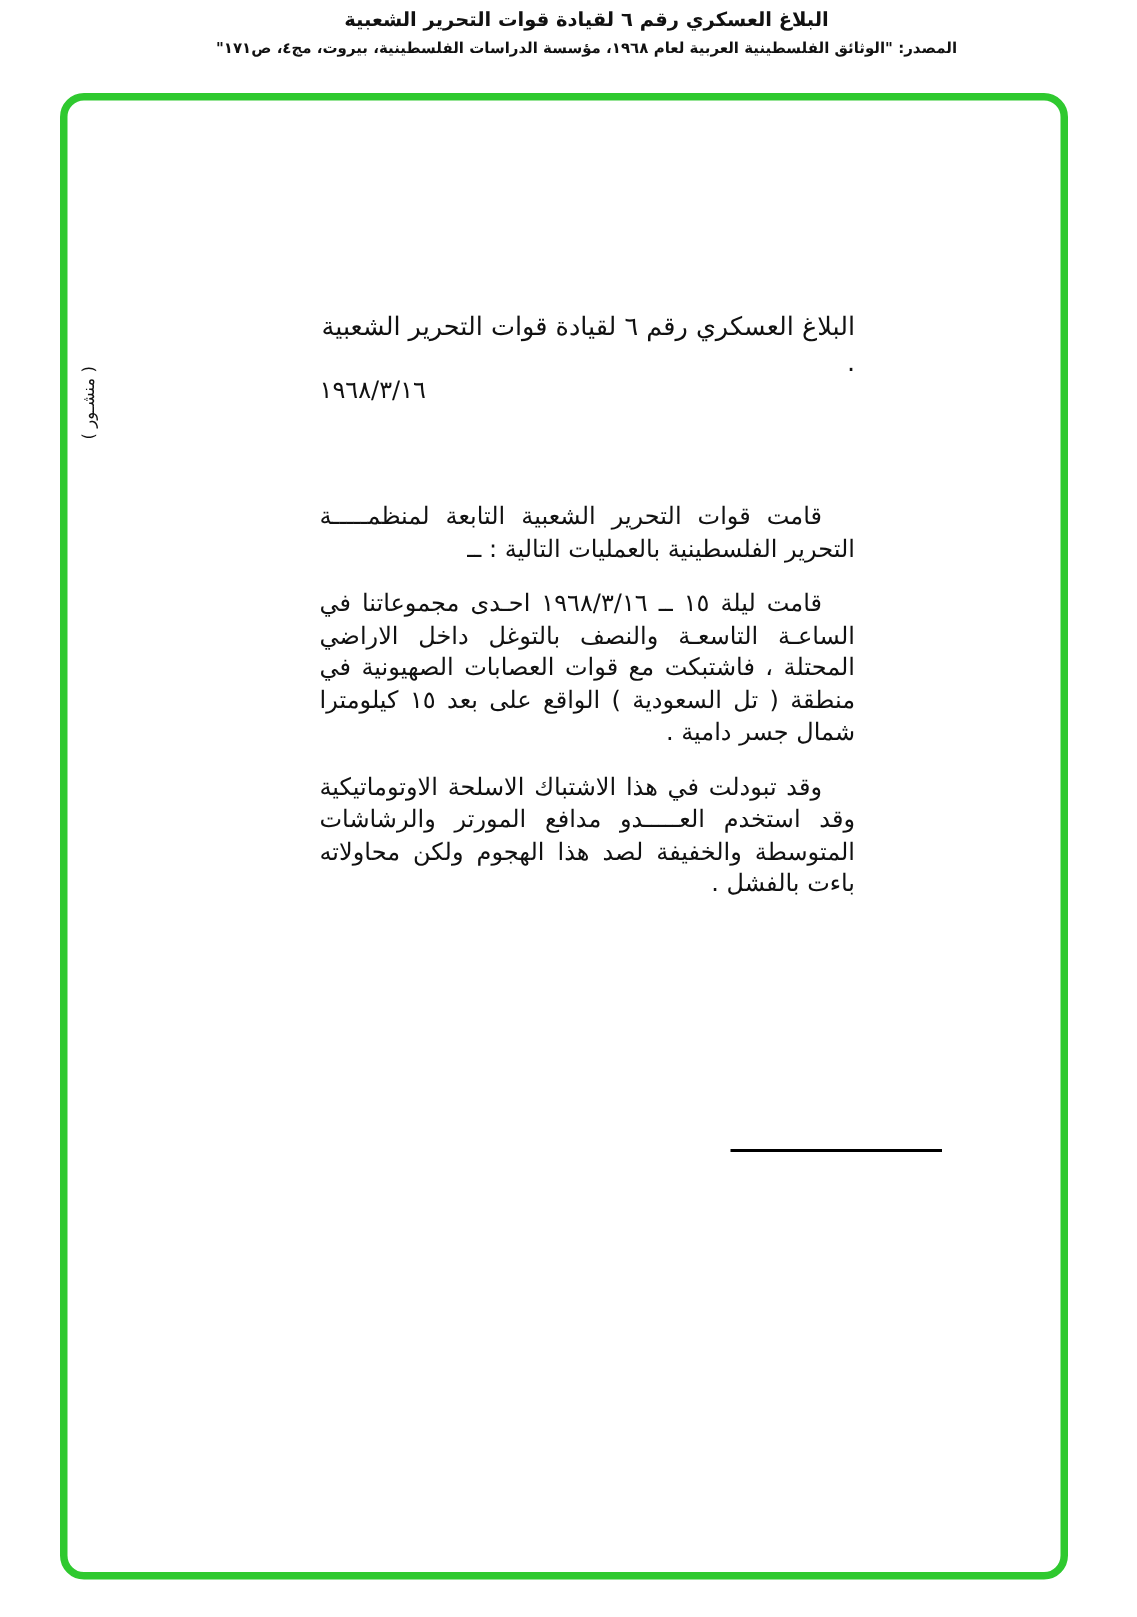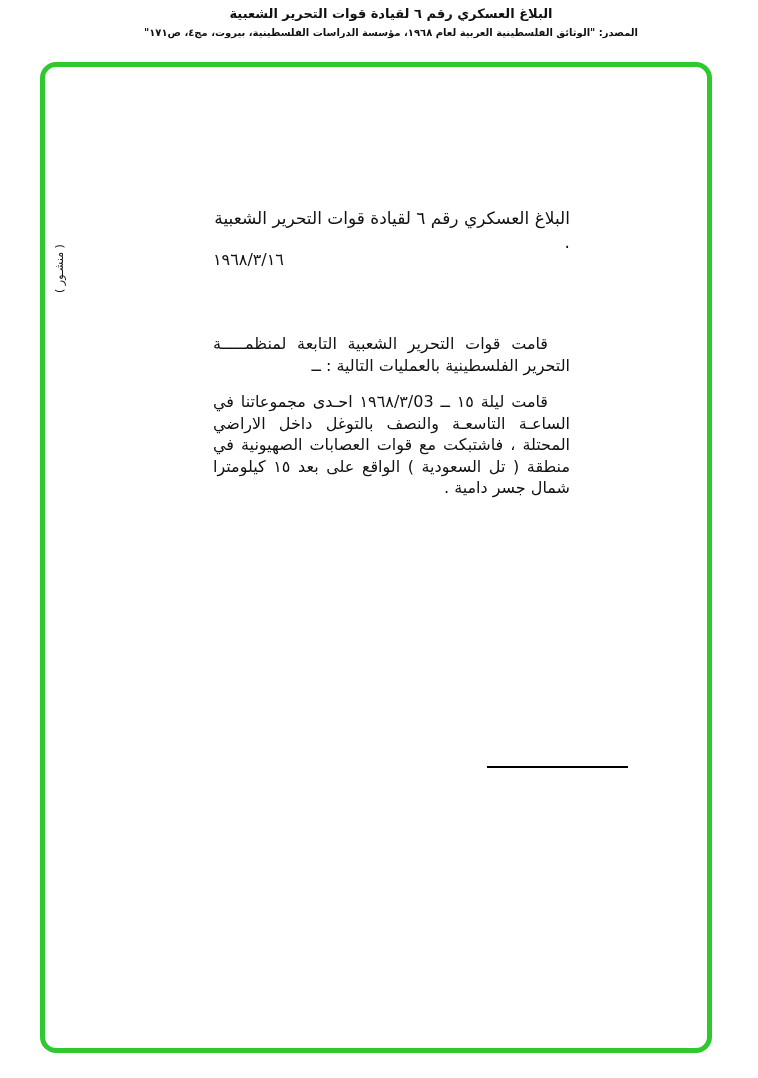--- a/index.html
+++ b/index.html
@@ -117,16 +117,17 @@
 <div class="green-frame"></div>
 
 <div class="doc-title">البلاغ العسكري رقم ٦ لقيادة قوات التحرير الشعبية .</div>
 
 <div class="doc-date">١٩٦٨/٣/١٦</div>
 
 <div class="margin-note">( منشـور )</div>
 
 <div class="doc-body">
   <p>قامت قوات التحرير الشعبية التابعة لمنظمـــــة التحرير الفلسطينية بالعمليات التالية : ــ</p>
-  <p>قامت ليلة ١٥ ــ ١٩٦٨/٣/03 احـدى مجموعاتنا في الساعـة التاسعـة والنصف بالتوغل داخل الاراضي المحتلة ، فاشتبكت مع قوات العصابات الصهيونية في منطقة ( تل السعودية ) الواقع على بعد ١٥ كيلومترا شمال جسر دامية .</p>
+  <p>قامت ليلة ١٥ ــ ١٩٦٨/٣/١٦ احـدى مجموعاتنا في الساعـة التاسعـة والنصف بالتوغل داخل الاراضي المحتلة ، فاشتبكت مع قوات العصابات الصهيونية في منطقة ( تل السعودية ) الواقع على بعد ١٥ كيلومترا شمال جسر دامية .</p>
+  <p>وقد تبودلت في هذا الاشتباك الاسلحة الاوتوماتيكية وقد استخدم العـــــدو مدافع المورتر والرشاشات المتوسطة والخفيفة لصد هذا الهجوم ولكن محاولاته باءت بالفشل .</p>
 </div>
 
 <div class="signature-divider"></div>
 
 </body></html>

